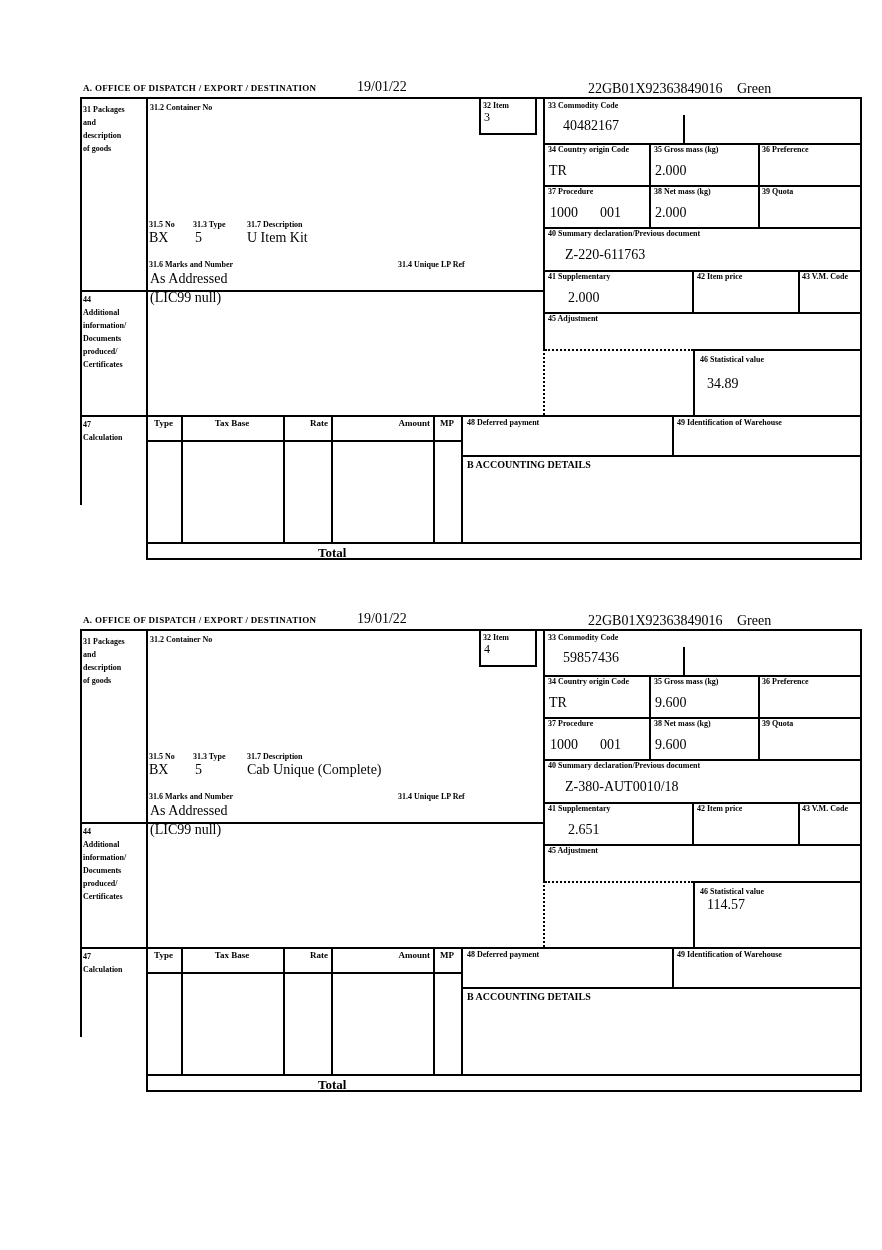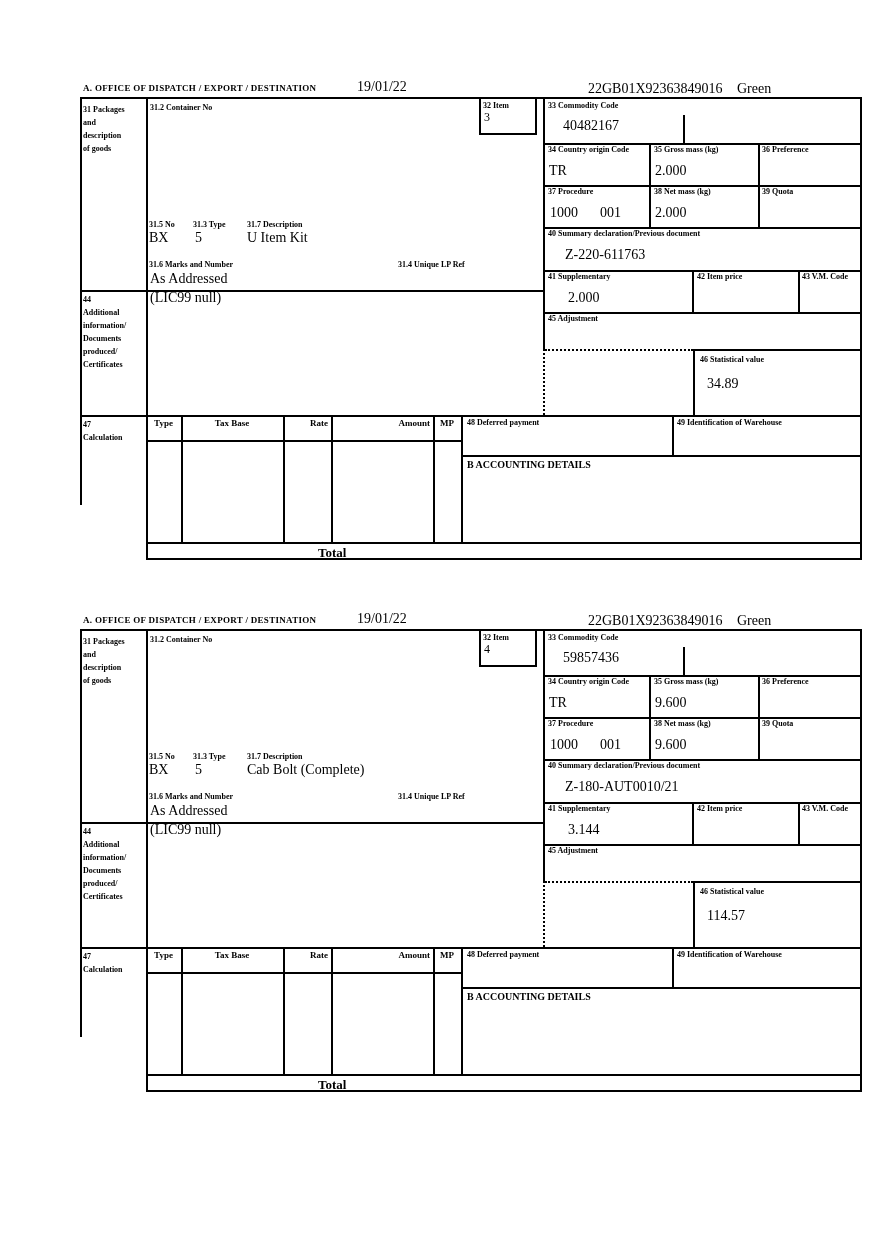--- a/index.html
+++ b/index.html
@@ -215,23 +215,23 @@
     <div class="taxhdr" style="left:251px;width:99px;text-align:right">Amount</div>
     <div class="taxhdr" style="left:353px;width:28px;text-align:center">MP</div>
 
     <div class="smval" style="left:404px;top:30px">4</div>
     <div class="val" style="left:483px;top:37px">59857436</div>
     <div class="val" style="left:469px;top:82px">TR</div>
     <div class="val" style="left:575px;top:82px">9.600</div>
     <div class="val" style="left:470px;top:124px">1000</div>
     <div class="val" style="left:520px;top:124px">001</div>
     <div class="val" style="left:575px;top:124px">9.600</div>
-    <div class="val" style="left:485px;top:166px">Z-180-AUT0010/21</div>
+    <div class="val" style="left:485px;top:166px">Z-380-AUT0010/18</div>
     <div class="val" style="left:69px;top:149px">BX</div>
     <div class="val" style="left:115px;top:149px">5</div>
-    <div class="val" style="left:167px;top:149px">Cab Bolt (Complete)</div>
+    <div class="val" style="left:167px;top:149px">Cab Unique (Complete)</div>
     <div class="val" style="left:70px;top:190px">As Addressed</div>
-    <div class="val" style="left:488px;top:209px">3.144</div>
+    <div class="val" style="left:488px;top:209px">2.651</div>
     <div class="val" style="left:70px;top:209px">(LIC99 null)</div>
-    <div class="val" style="left:627px;top:295px">114.57</div>
+    <div class="val" style="left:627px;top:284px">114.57</div>
   </div>
 
 </div>
 
 </body></html>

